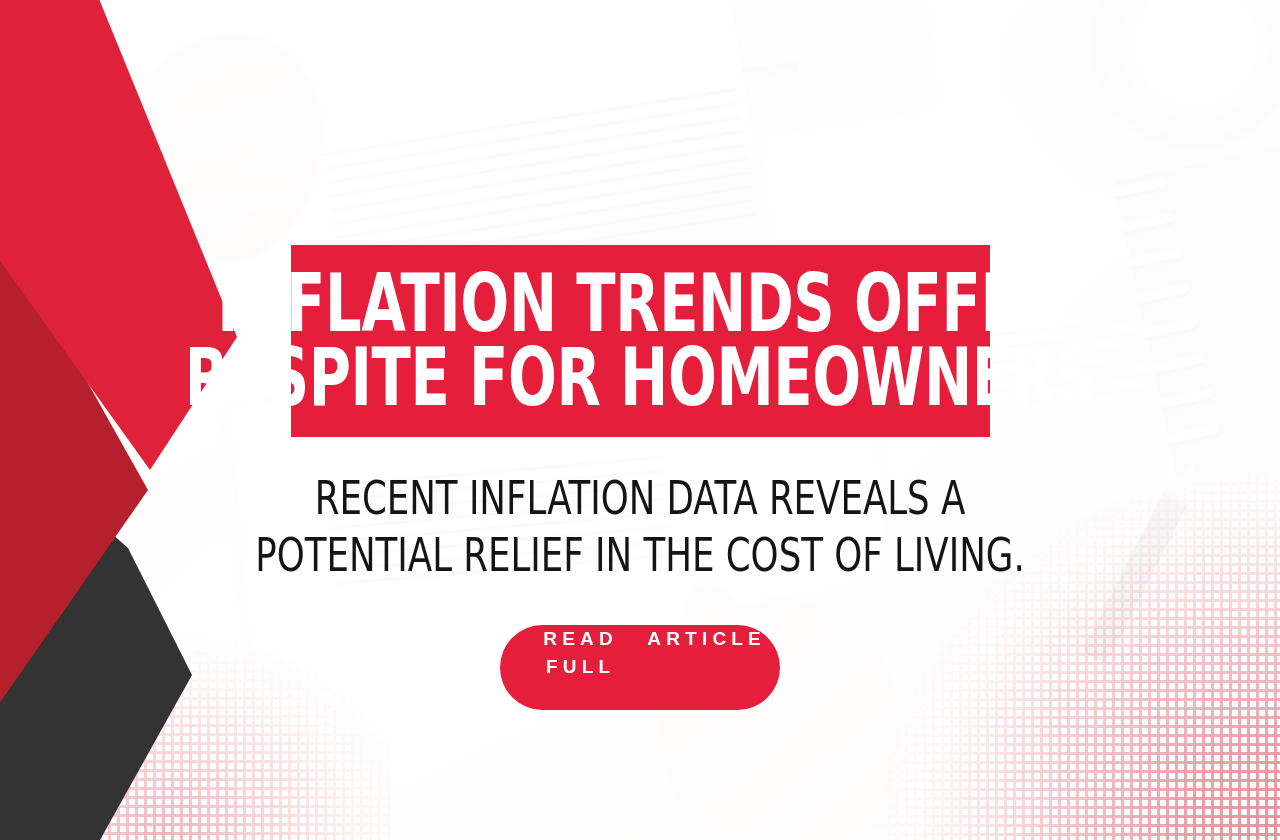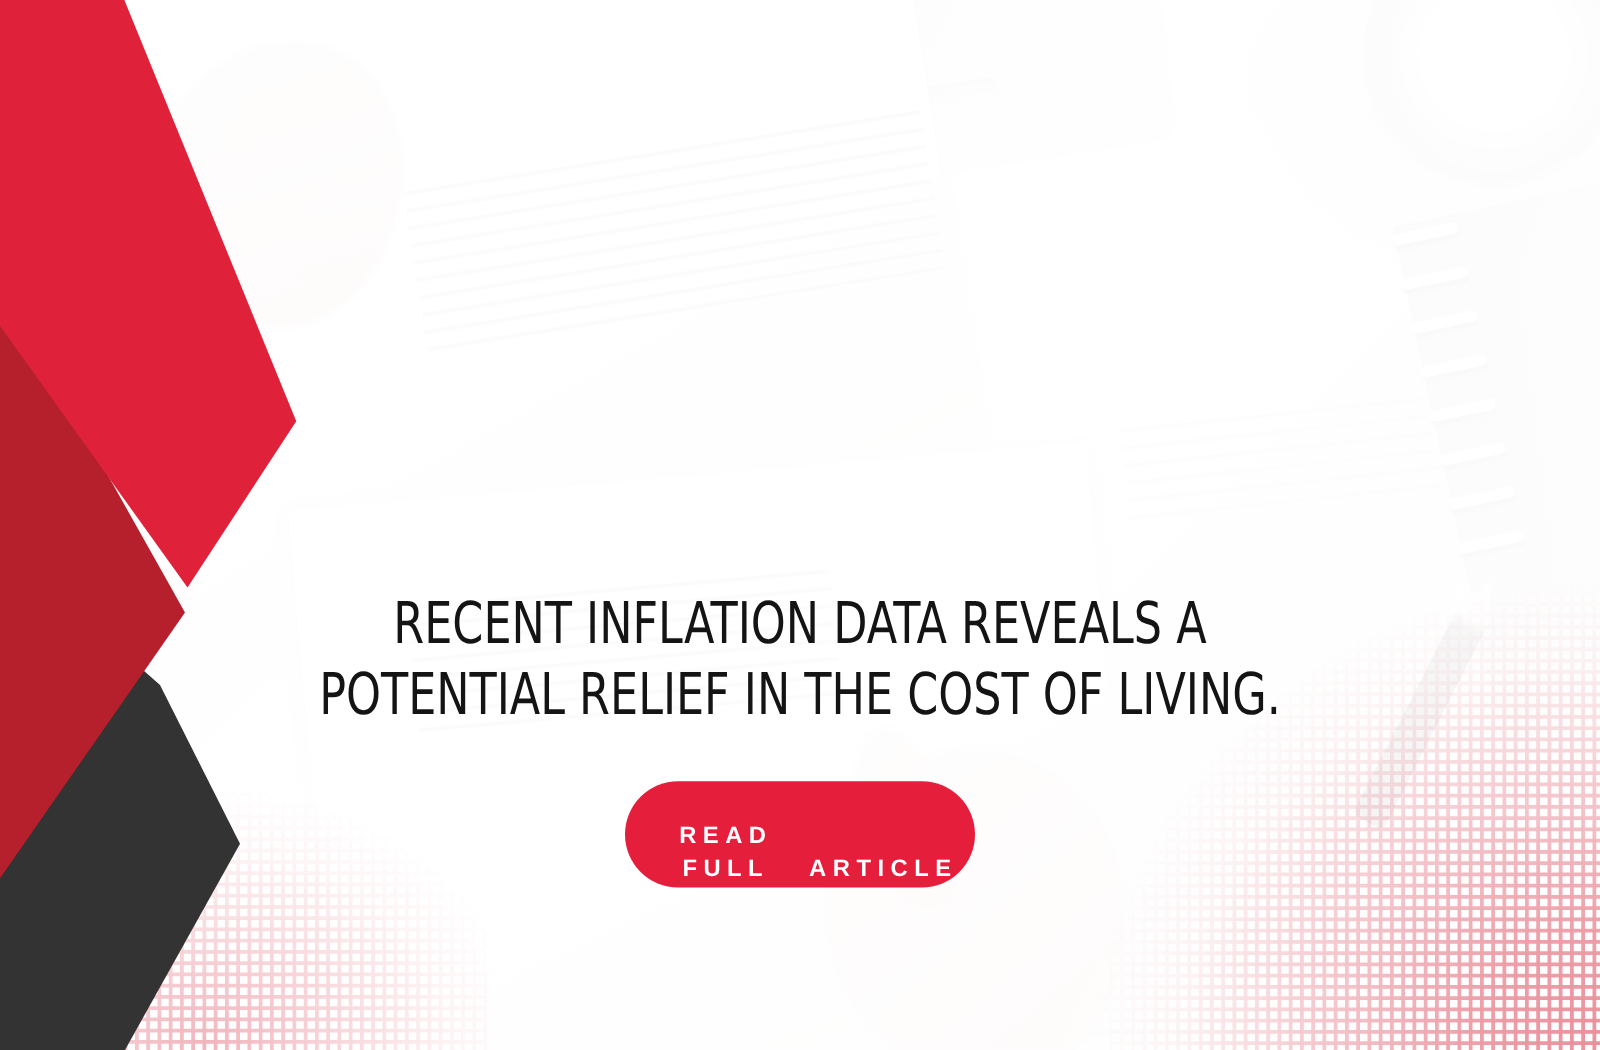--- a/index.html
+++ b/index.html
@@ -238,21 +238,21 @@
     color: #ffffff;
     font-family: "Liberation Sans", sans-serif;
     font-weight: 700;
     font-size: 19px;
     letter-spacing: 5.2px;
     line-height: 1.45;
     text-transform: uppercase;
     cursor: pointer;
     padding: 0 14px;
     display: flex;
-    align-items: flex-end;
+    align-items: flex-start;
     justify-content: center;
     text-align: center;
   }
   .cta span { display: block; }
 </style>
 </head>
 <body>
 
 <div class="poster">
 
@@ -325,20 +325,26 @@
       <polygon points="-40,400 128,548 192,675 100,840 -40,840" fill="#333333"></polygon>
     </svg>
     <svg class="chev" viewBox="0 0 300 840" preserveAspectRatio="none">
       <polygon points="-40,205 62,337 148,490 -40,760" fill="#b5202c"></polygon>
     </svg>
     <svg class="chev" viewBox="0 0 300 840" preserveAspectRatio="none">
       <polygon points="-40,-60 75,-60 237,337 150,470 -40,205" fill="#e0213a"></polygon>
     </svg>
   </div>
 
+  <div class="banner">
+    <h1 class="headline">
+      <span class="hl-line">INFLATION TRENDS OFFER</span>
+      <span class="hl-line">RESPITE FOR HOMEOWNERS</span>
+    </h1>
+  </div>
 
   <p class="subtitle">
     <span class="sub-line">RECENT INFLATION DATA REVEALS A</span>
     <span class="sub-line">POTENTIAL RELIEF IN THE COST OF LIVING.</span>
   </p>
 
   <button class="cta">
     <span>READ FULL</span>
     <span>ARTICLE</span>
   </button>

